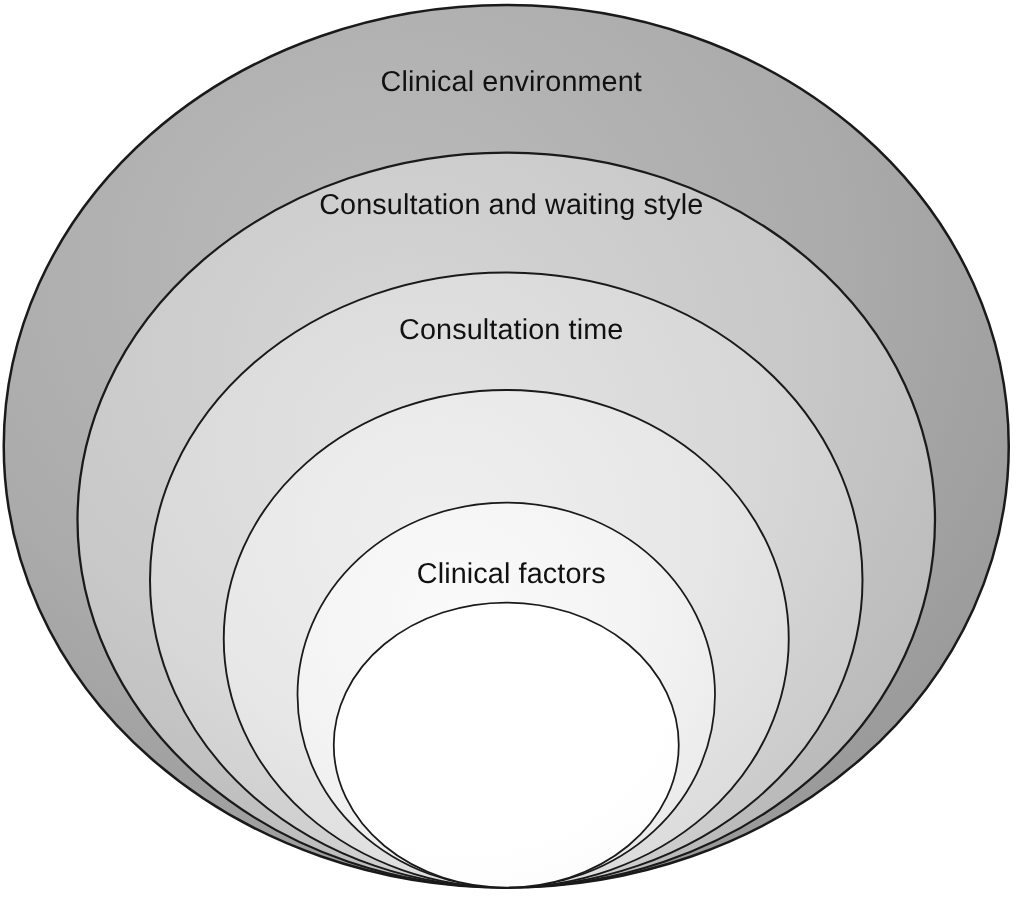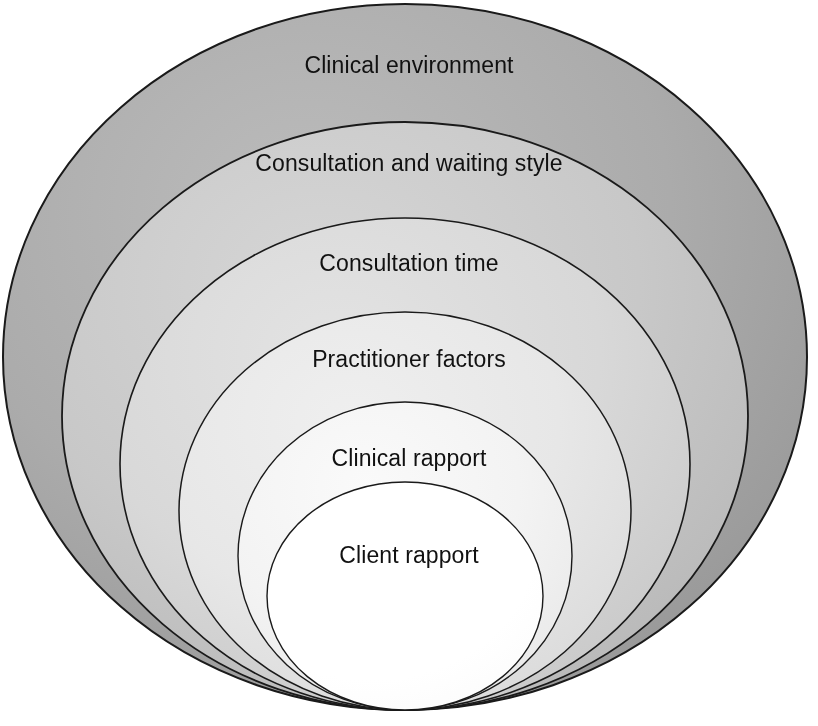--- a/index.html
+++ b/index.html
@@ -93,19 +93,17 @@
 
     <ellipse class="ring-shape" cx="405" cy="596" rx="138" ry="114" fill="url(#grad-6)" stroke="#1a1a1a" stroke-width="1.4"></ellipse>
   </svg>
 
   <div class="ring-label" style="top:52px">Clinical environment</div>
 
   <div class="ring-label" style="top:150px">Consultation and waiting style</div>
 
   <div class="ring-label" style="top:250px">Consultation time</div>
 
-  <div class="ring-label" style="top:346px">Practitioner factors</div>
 
-  <div class="ring-label" style="top:445px">Clinical rapport</div>
+  <div class="ring-label" style="top:445px">Clinical factors</div>
 
-  <div class="ring-label" style="top:542px">Client rapport</div>
 
 </div>
 
 </body></html>

